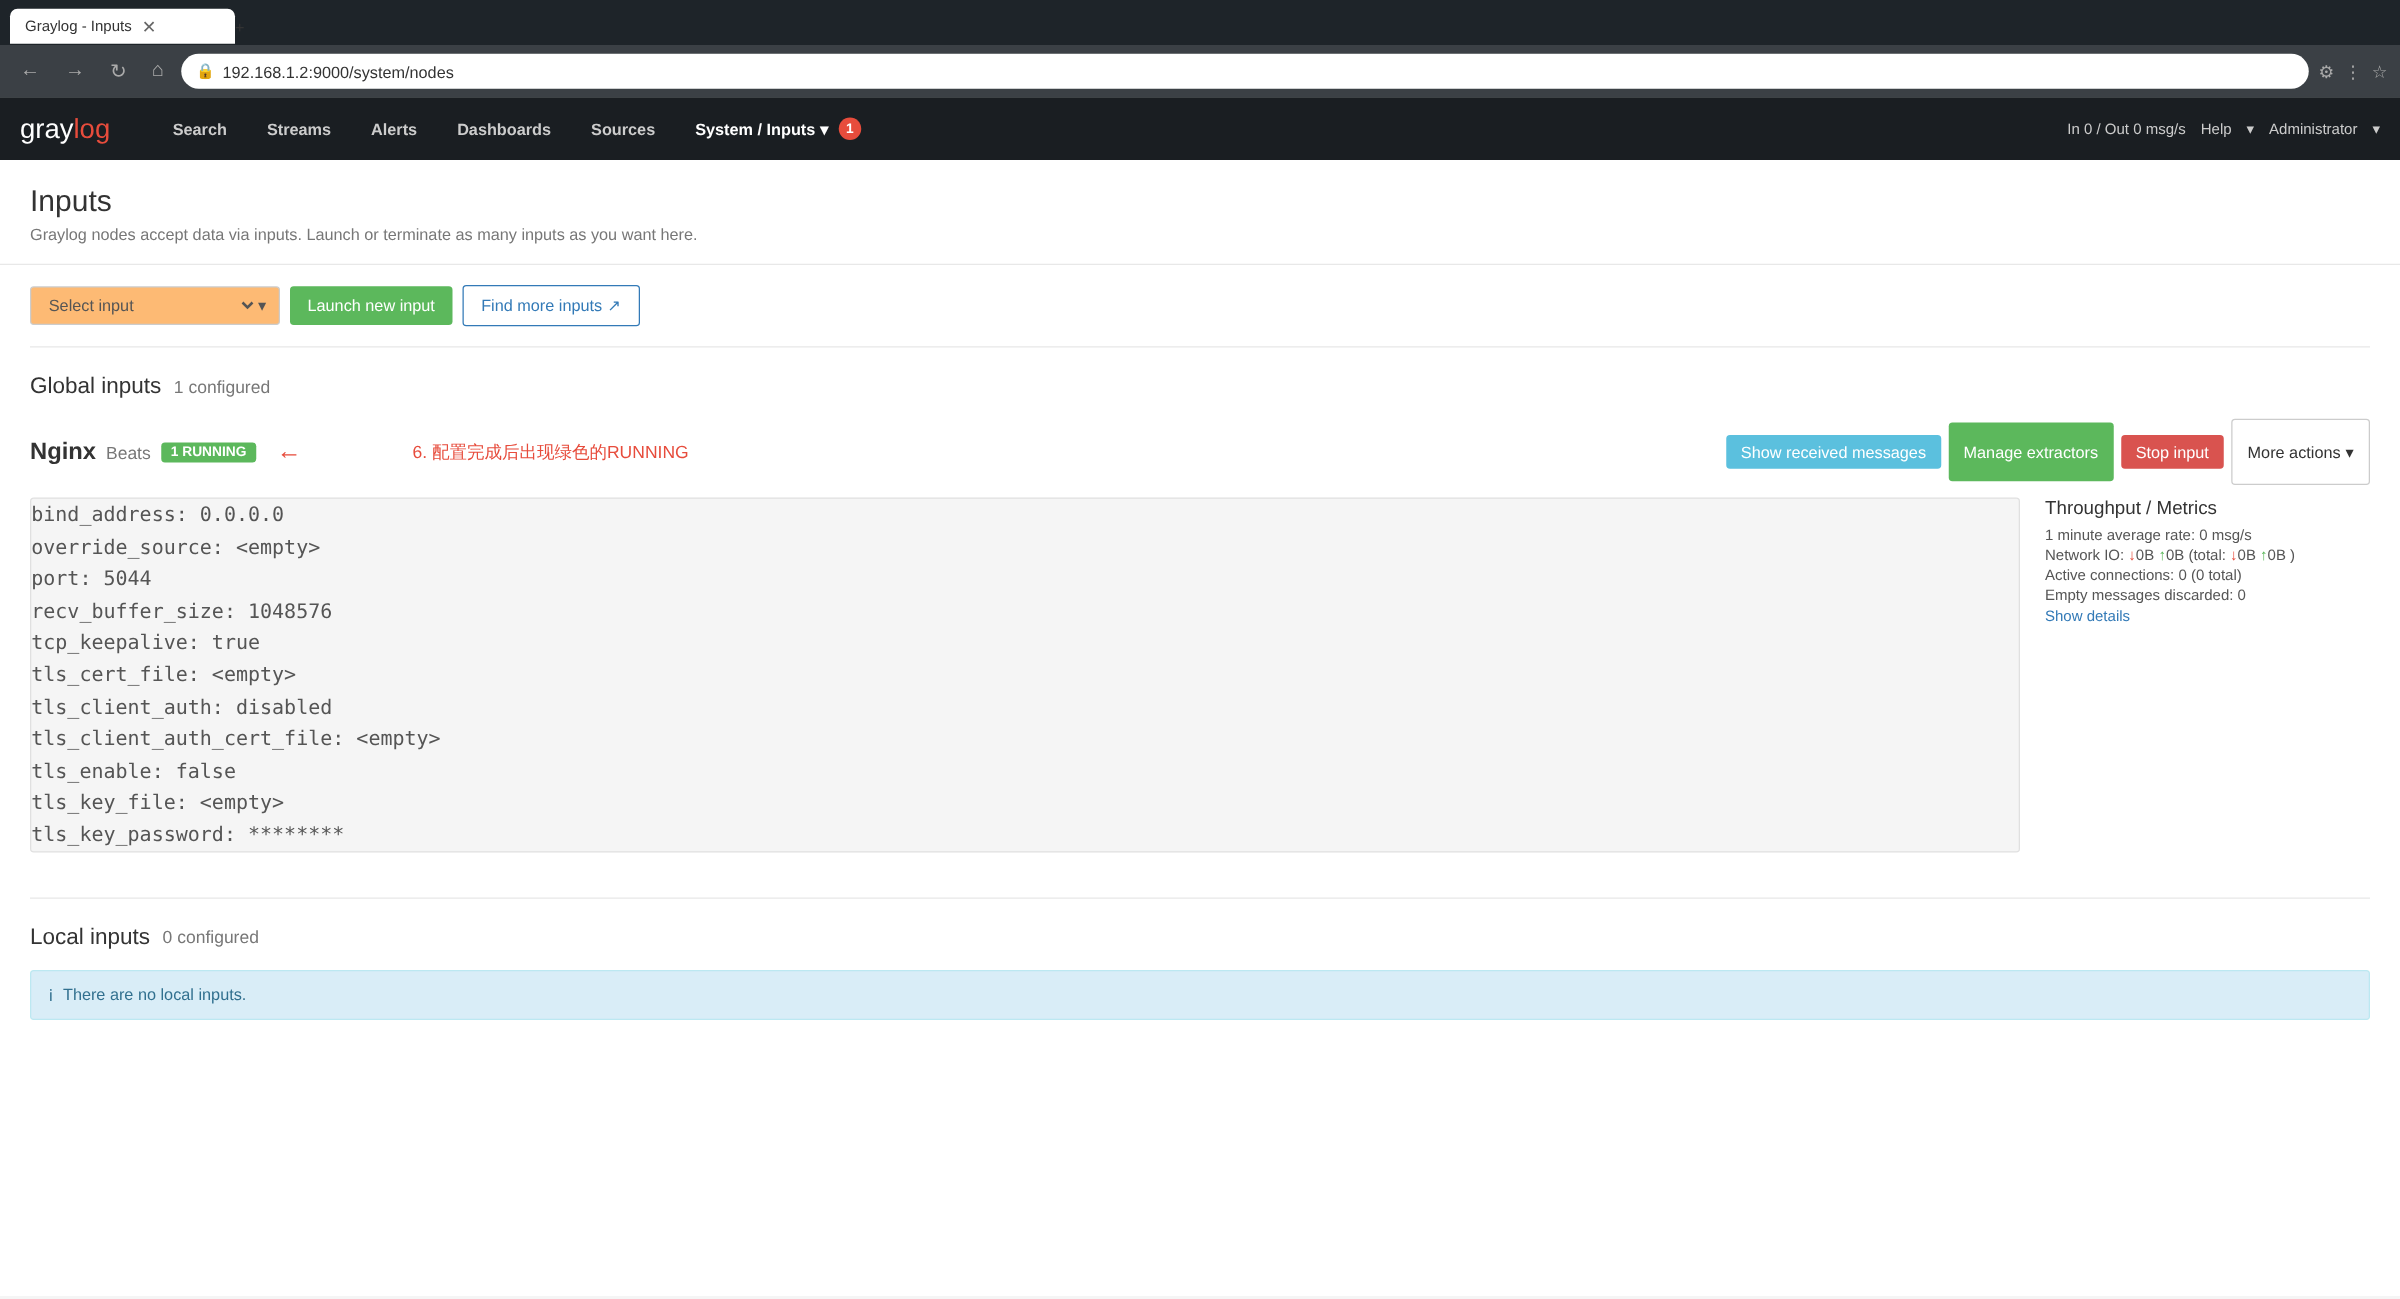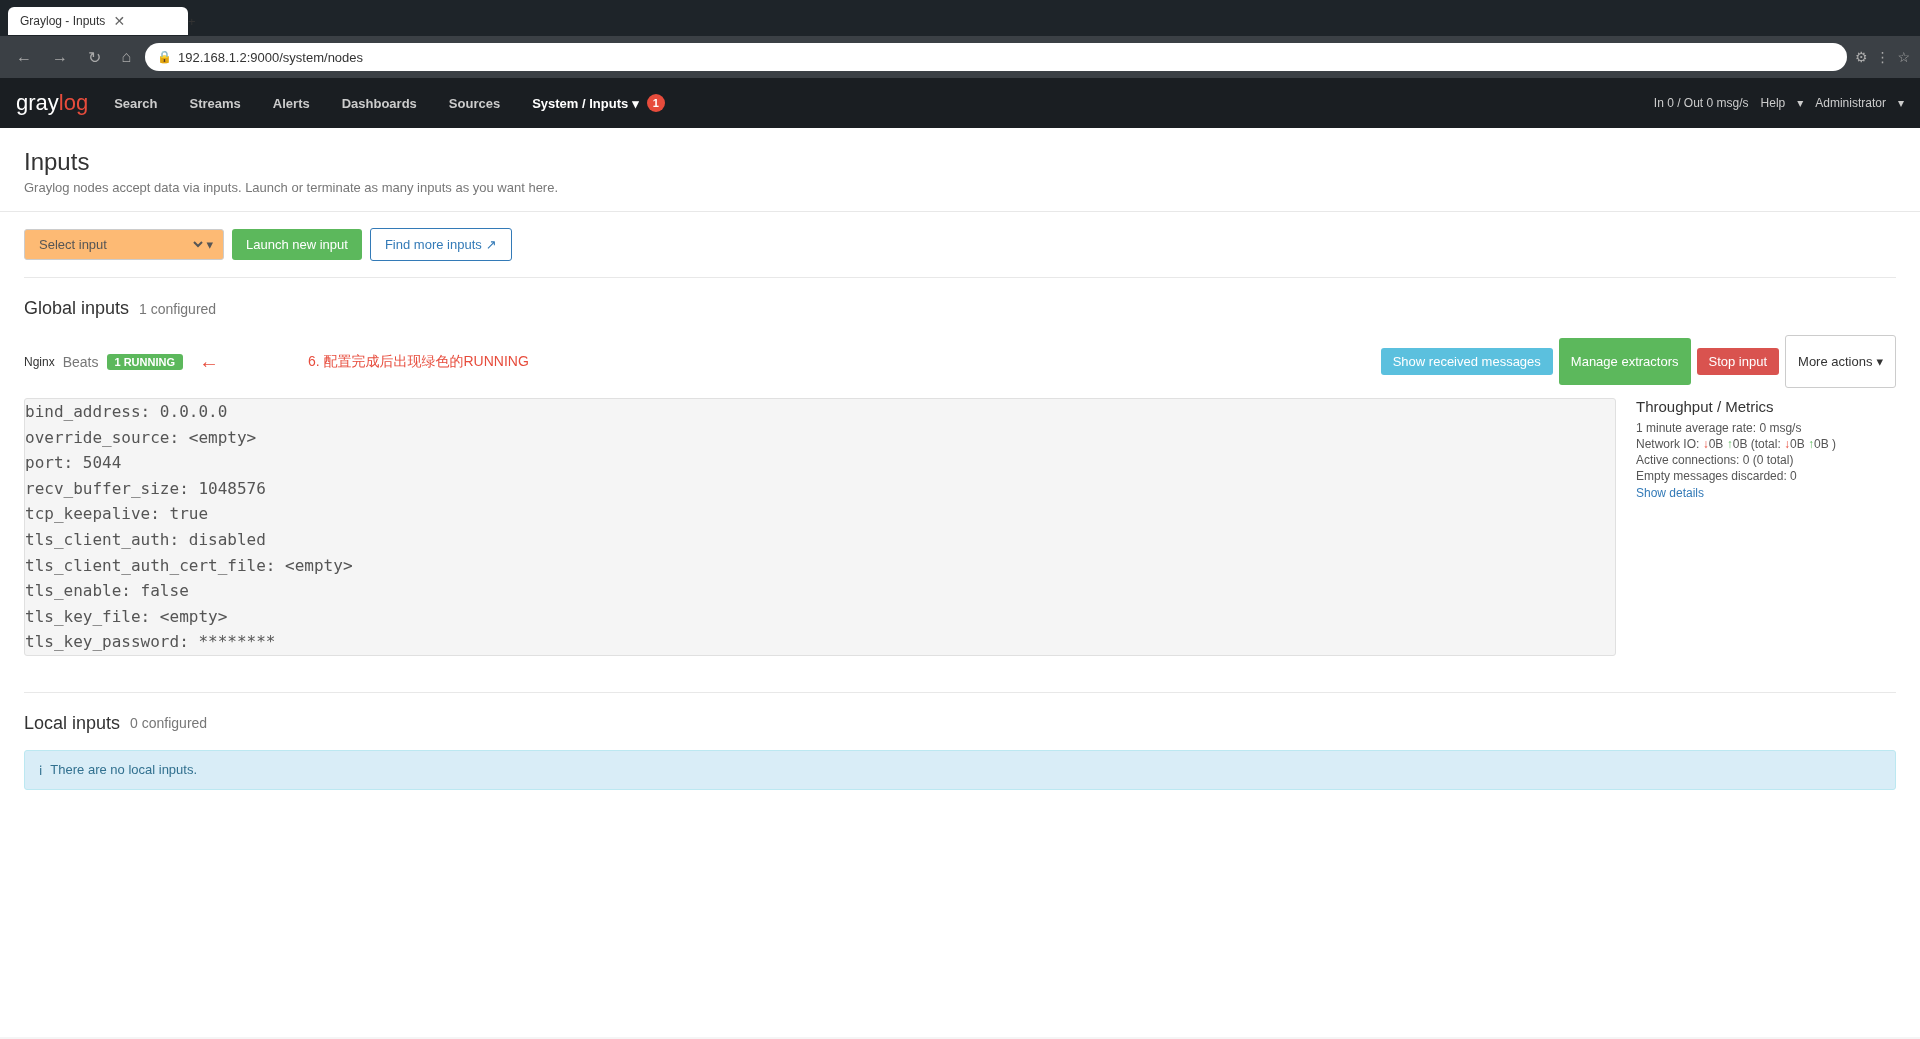--- a/index.html
+++ b/index.html
@@ -11,21 +11,21 @@
     .browser-tab { background: #fff; border-radius: 6px 6px 0 0; padding: 6px 12px; font-size: 12px; color: #333; display: flex; align-items: center; gap: 8px; min-width: 180px; }
     .browser-tab .tab-close { color: #666; cursor: pointer; font-size: 14px; }
     .browser-toolbar { background: #3b4045; display: flex; align-items: center; padding: 6px 10px; gap: 8px; height: 42px; }
     .browser-nav-btn { background: none; border: none; color: #aaa; font-size: 16px; cursor: pointer; padding: 2px 6px; border-radius: 3px; }
     .browser-address-bar { flex: 1; background: #fff; border-radius: 20px; padding: 4px 12px; font-size: 13px; color: #333; display: flex; align-items: center; gap: 6px; height: 28px; }
     .browser-address-text { flex: 1; font-size: 13px; color: #333; }
     .browser-right-icons { display: flex; gap: 8px; align-items: center; color: #aaa; font-size: 14px; }
 
     
     .app-navbar { background: #1a1e22; display: flex; align-items: center; padding: 0 16px; height: 50px; }
-    .logo { display: flex; align-items: center; margin-right: 12px; }
+    .logo { display: flex; align-items: center; margin-right: 36px; }
     .logo-gray { color: #fff; font-size: 22px; font-weight: 300; }
     .logo-log { color: #e74c3c; font-size: 22px; font-weight: 300; }
     .nav-links { display: flex; align-items: center; gap: 4px; flex: 1; font-weight: bold; }
     .nav-link { color: #ccc; padding: 14px 14px; font-size: 13px; text-decoration: none; cursor: pointer; }
     .nav-link.active { color: #fff; }
     .nav-link-dropdown { display: flex; align-items: center; gap: 4px; }
     .nav-badge { background: #e74c3c; color: #fff; border-radius: 50%; width: 18px; height: 18px; font-size: 11px; display: flex; align-items: center; justify-content: center; margin-left: 4px; }
     .nav-right { display: flex; align-items: center; gap: 12px; color: #ccc; font-size: 12px; }
     .nav-right a { color: #ccc; text-decoration: none; }
 
@@ -43,21 +43,21 @@
     .btn-find { background: #fff; color: #337ab7; border: 1px solid #337ab7; border-radius: 3px; padding: 8px 14px; font-size: 13px; cursor: pointer; display: flex; align-items: center; gap: 4px; }
 
     
     .section { padding: 20px 24px; }
     .section-header { display: flex; align-items: center; gap: 10px; margin-bottom: 16px; }
     .section-title { font-size: 18px; font-weight: 400; color: #333; text-align: right; }
     .section-count { color: #777; font-size: 14px; }
 
     
     .input-item { margin-bottom: 16px; }
-    .input-name { font-size: 12px; font-weight: 400; color: #333; }
+    .input-name { font-size: 19px; font-weight: 700; color: #333; }
     .input-type { color: #777; font-size: 14px; }
     .badge-running { background: #5cb85c; color: #fff; border-radius: 3px; padding: 2px 8px; font-size: 11px; font-weight: bold; }
     .input-item-actions { display: flex; align-items: center; gap: 6px; margin-left: auto; }
     .btn-show-messages { background: #5bc0de; color: #fff; border: none; border-radius: 3px; padding: 6px 12px; font-size: 13px; cursor: pointer; }
     .btn-manage { background: #5cb85c; color: #fff; border: none; border-radius: 3px; padding: 16px 12px; font-size: 13px; cursor: pointer; }
     .btn-stop { background: #d9534f; color: #fff; border: none; border-radius: 3px; padding: 6px 12px; font-size: 13px; cursor: pointer; }
     .btn-more { background: #fff; color: #333; border: 1px solid #ccc; border-radius: 3px; padding: 18px 12px; font-size: 13px; cursor: pointer; display: flex; align-items: center; gap: 4px; }
     .input-row { display: flex; align-items: flex-start; }
     .input-details-box { background: #f5f5f5; border: 1px solid #e0e0e0; border-radius: 3px; flex: 1; font-family: monospace; font-size: 16px; line-height: 1.6; color: #555; }
     .input-metrics { width: 280px; padding-left: 20px; }
@@ -188,20 +188,21 @@
       </div>
 
       <div class="input-row" style="margin-top:10px;">
 
         <div class="input-details-box">
           <div>bind_address: 0.0.0.0</div>
           <div>override_source: &lt;empty&gt;</div>
           <div>port: 5044</div>
           <div>recv_buffer_size: 1048576</div>
           <div>tcp_keepalive: true</div>
+          <div>tls_cert_file: &lt;empty&gt;</div>
           <div>tls_client_auth: disabled</div>
           <div>tls_client_auth_cert_file: &lt;empty&gt;</div>
           <div>tls_enable: false</div>
           <div>tls_key_file: &lt;empty&gt;</div>
           <div>tls_key_password: ********</div>
         </div>
 
         <div class="input-metrics">
           <div class="metrics-title">Throughput / Metrics</div>
           <div class="metrics-item">1 minute average rate: 0 msg/s</div>

